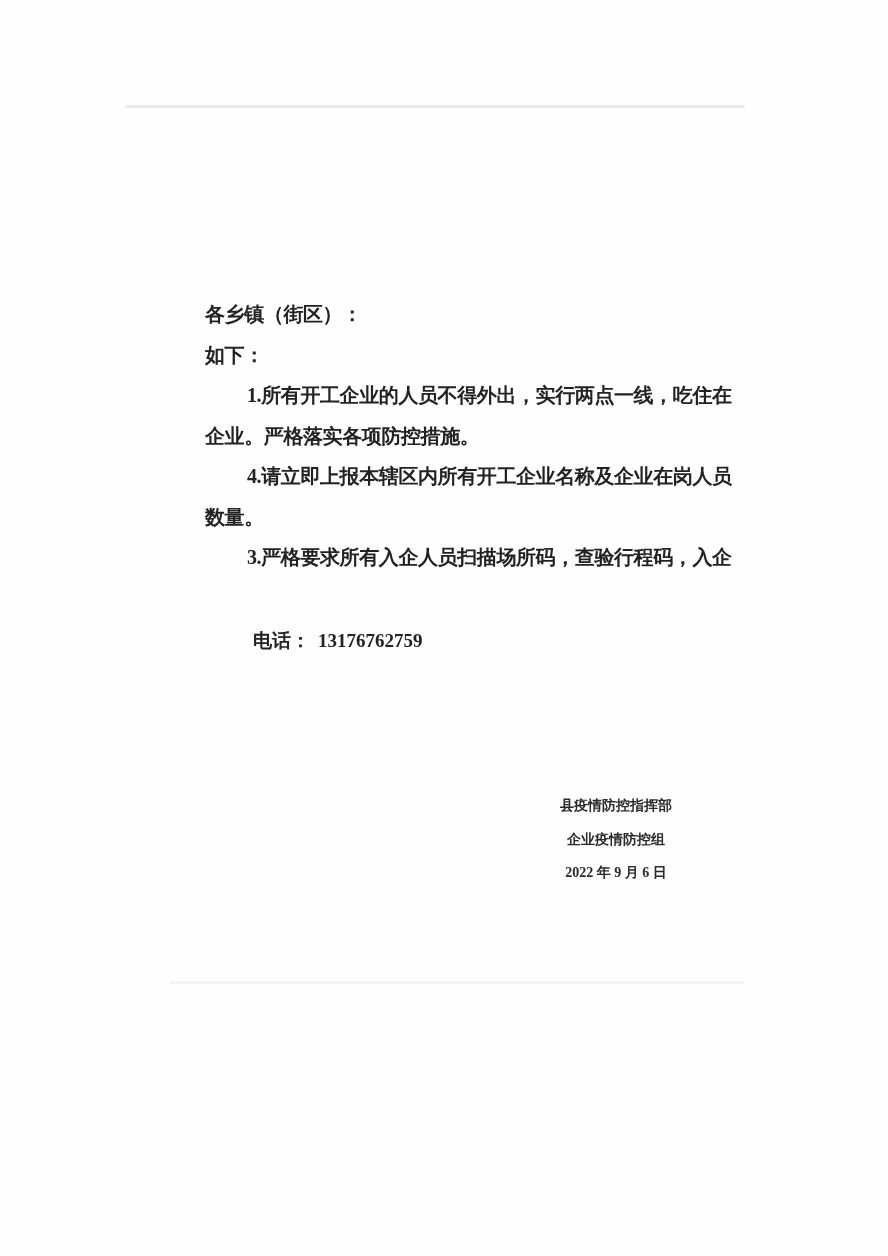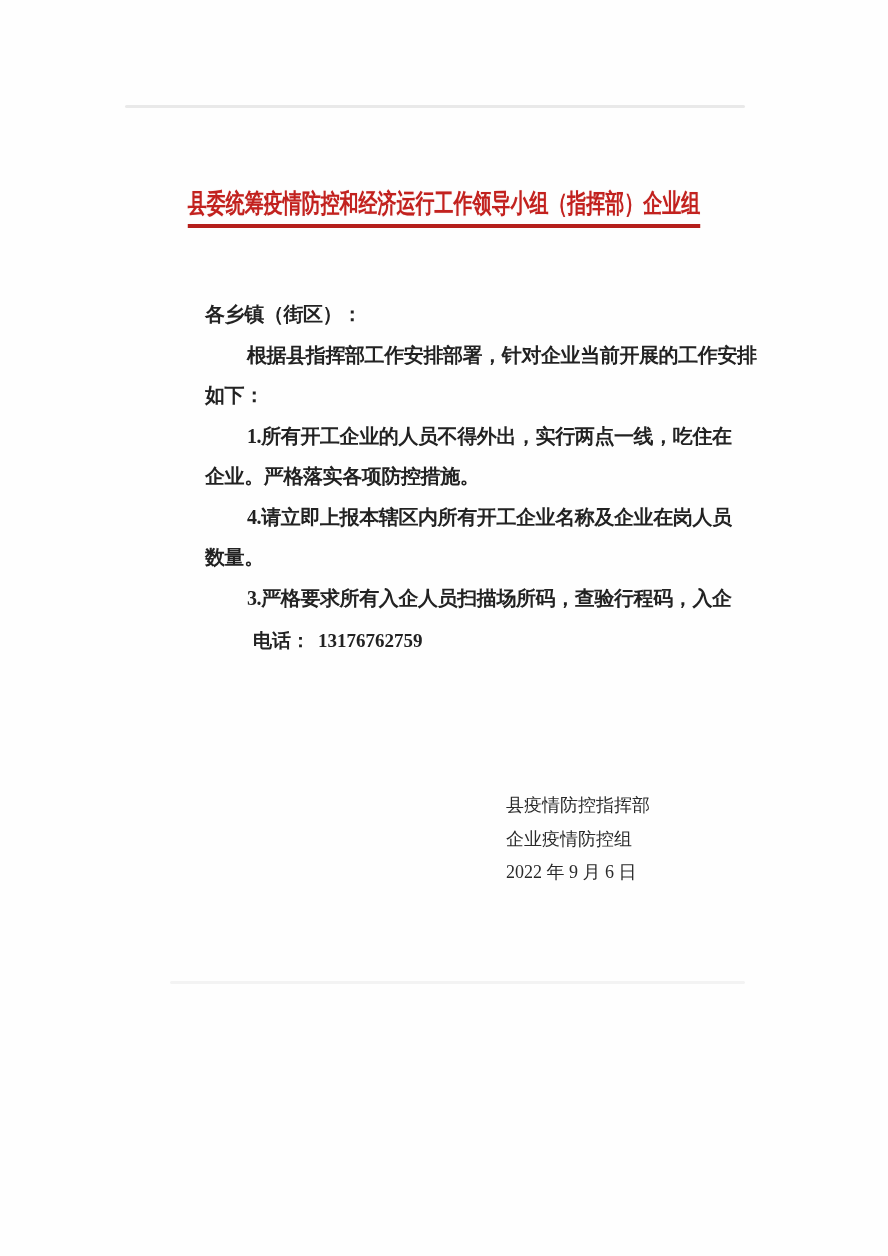--- a/index.html
+++ b/index.html
@@ -53,39 +53,36 @@
   .contact-block{
     position:absolute;left:205px;top:623px;
     font-size:19px;font-weight:bold;
   }
   .contact-line{line-height:35px;height:35px;white-space:nowrap;}
   .contact-line.email{margin-left:63px;}
   .contact-line.phone{margin-left:48px;}
   .contact-line .value{margin-left:8px;font-family:"Liberation Serif", serif;}
   .signature-block{
     position:absolute;left:506px;top:789px;width:220px;
-    font-size:18px;font-weight:normal;
+    text-align:center;
+    font-size:14px;font-weight:bold;
   }
   .signature-line{line-height:33.5px;height:33.5px;white-space:nowrap;color:#2a2a2a;}
 </style>
 </head>
 <body>
 
 <div class="canvas">
 
   <div class="artifact top"></div>
 
-  <div class="org-title-wrap">
-    <span class="org-title">县委统筹疫情防控和经济运行工作领导小组（指挥部）企业组</span>
-  </div>
 
 
   <div class="body-block">
     <div class="line">各乡镇（街区）：</div>
-    <div class="line indent">根据县指挥部工作安排部署，针对企业当前开展的工作安排</div>
     <div class="line">如下：</div>
     <div class="line indent">1.所有开工企业的人员不得外出，实行两点一线，吃住在</div>
     <div class="line">企业。严格落实各项防控措施。</div>
     <div class="line indent">4.请立即上报本辖区内所有开工企业名称及企业在岗人员</div>
     <div class="line">数量。</div>
     <div class="line indent">3.严格要求所有入企人员扫描场所码，查验行程码，入企</div>
   </div>
 
   <div class="contact-block">
     <div class="contact-line phone">

